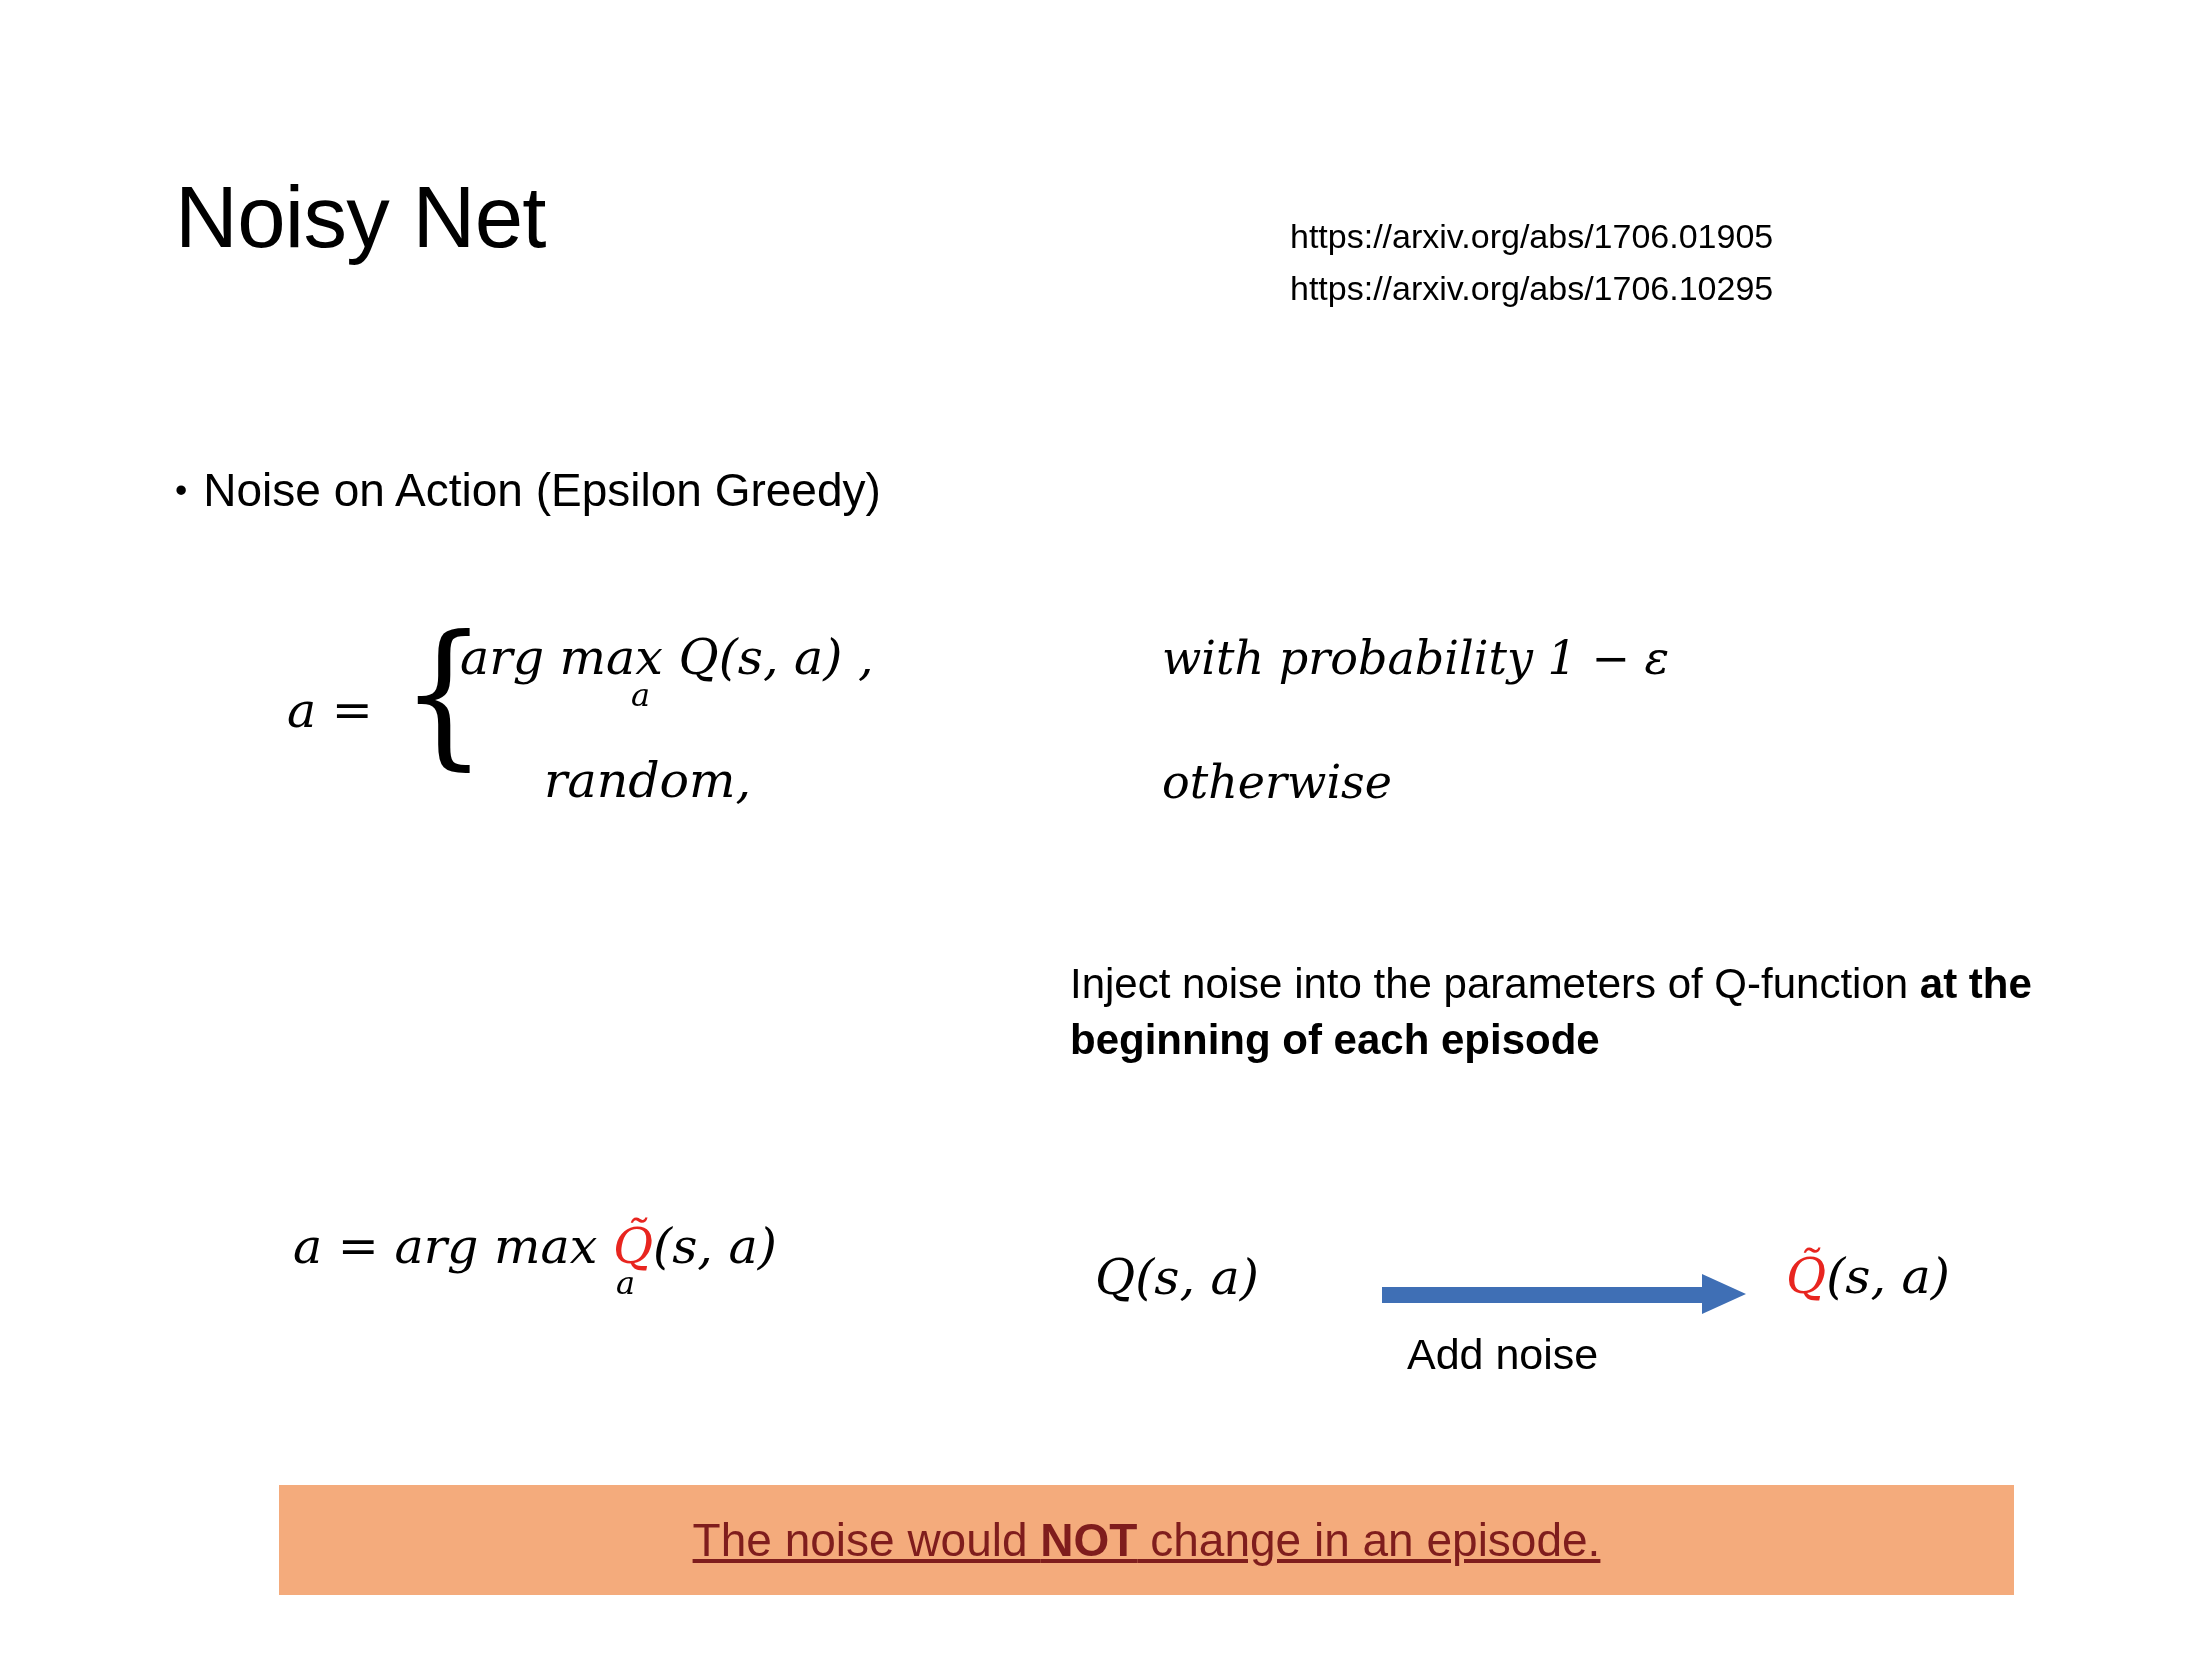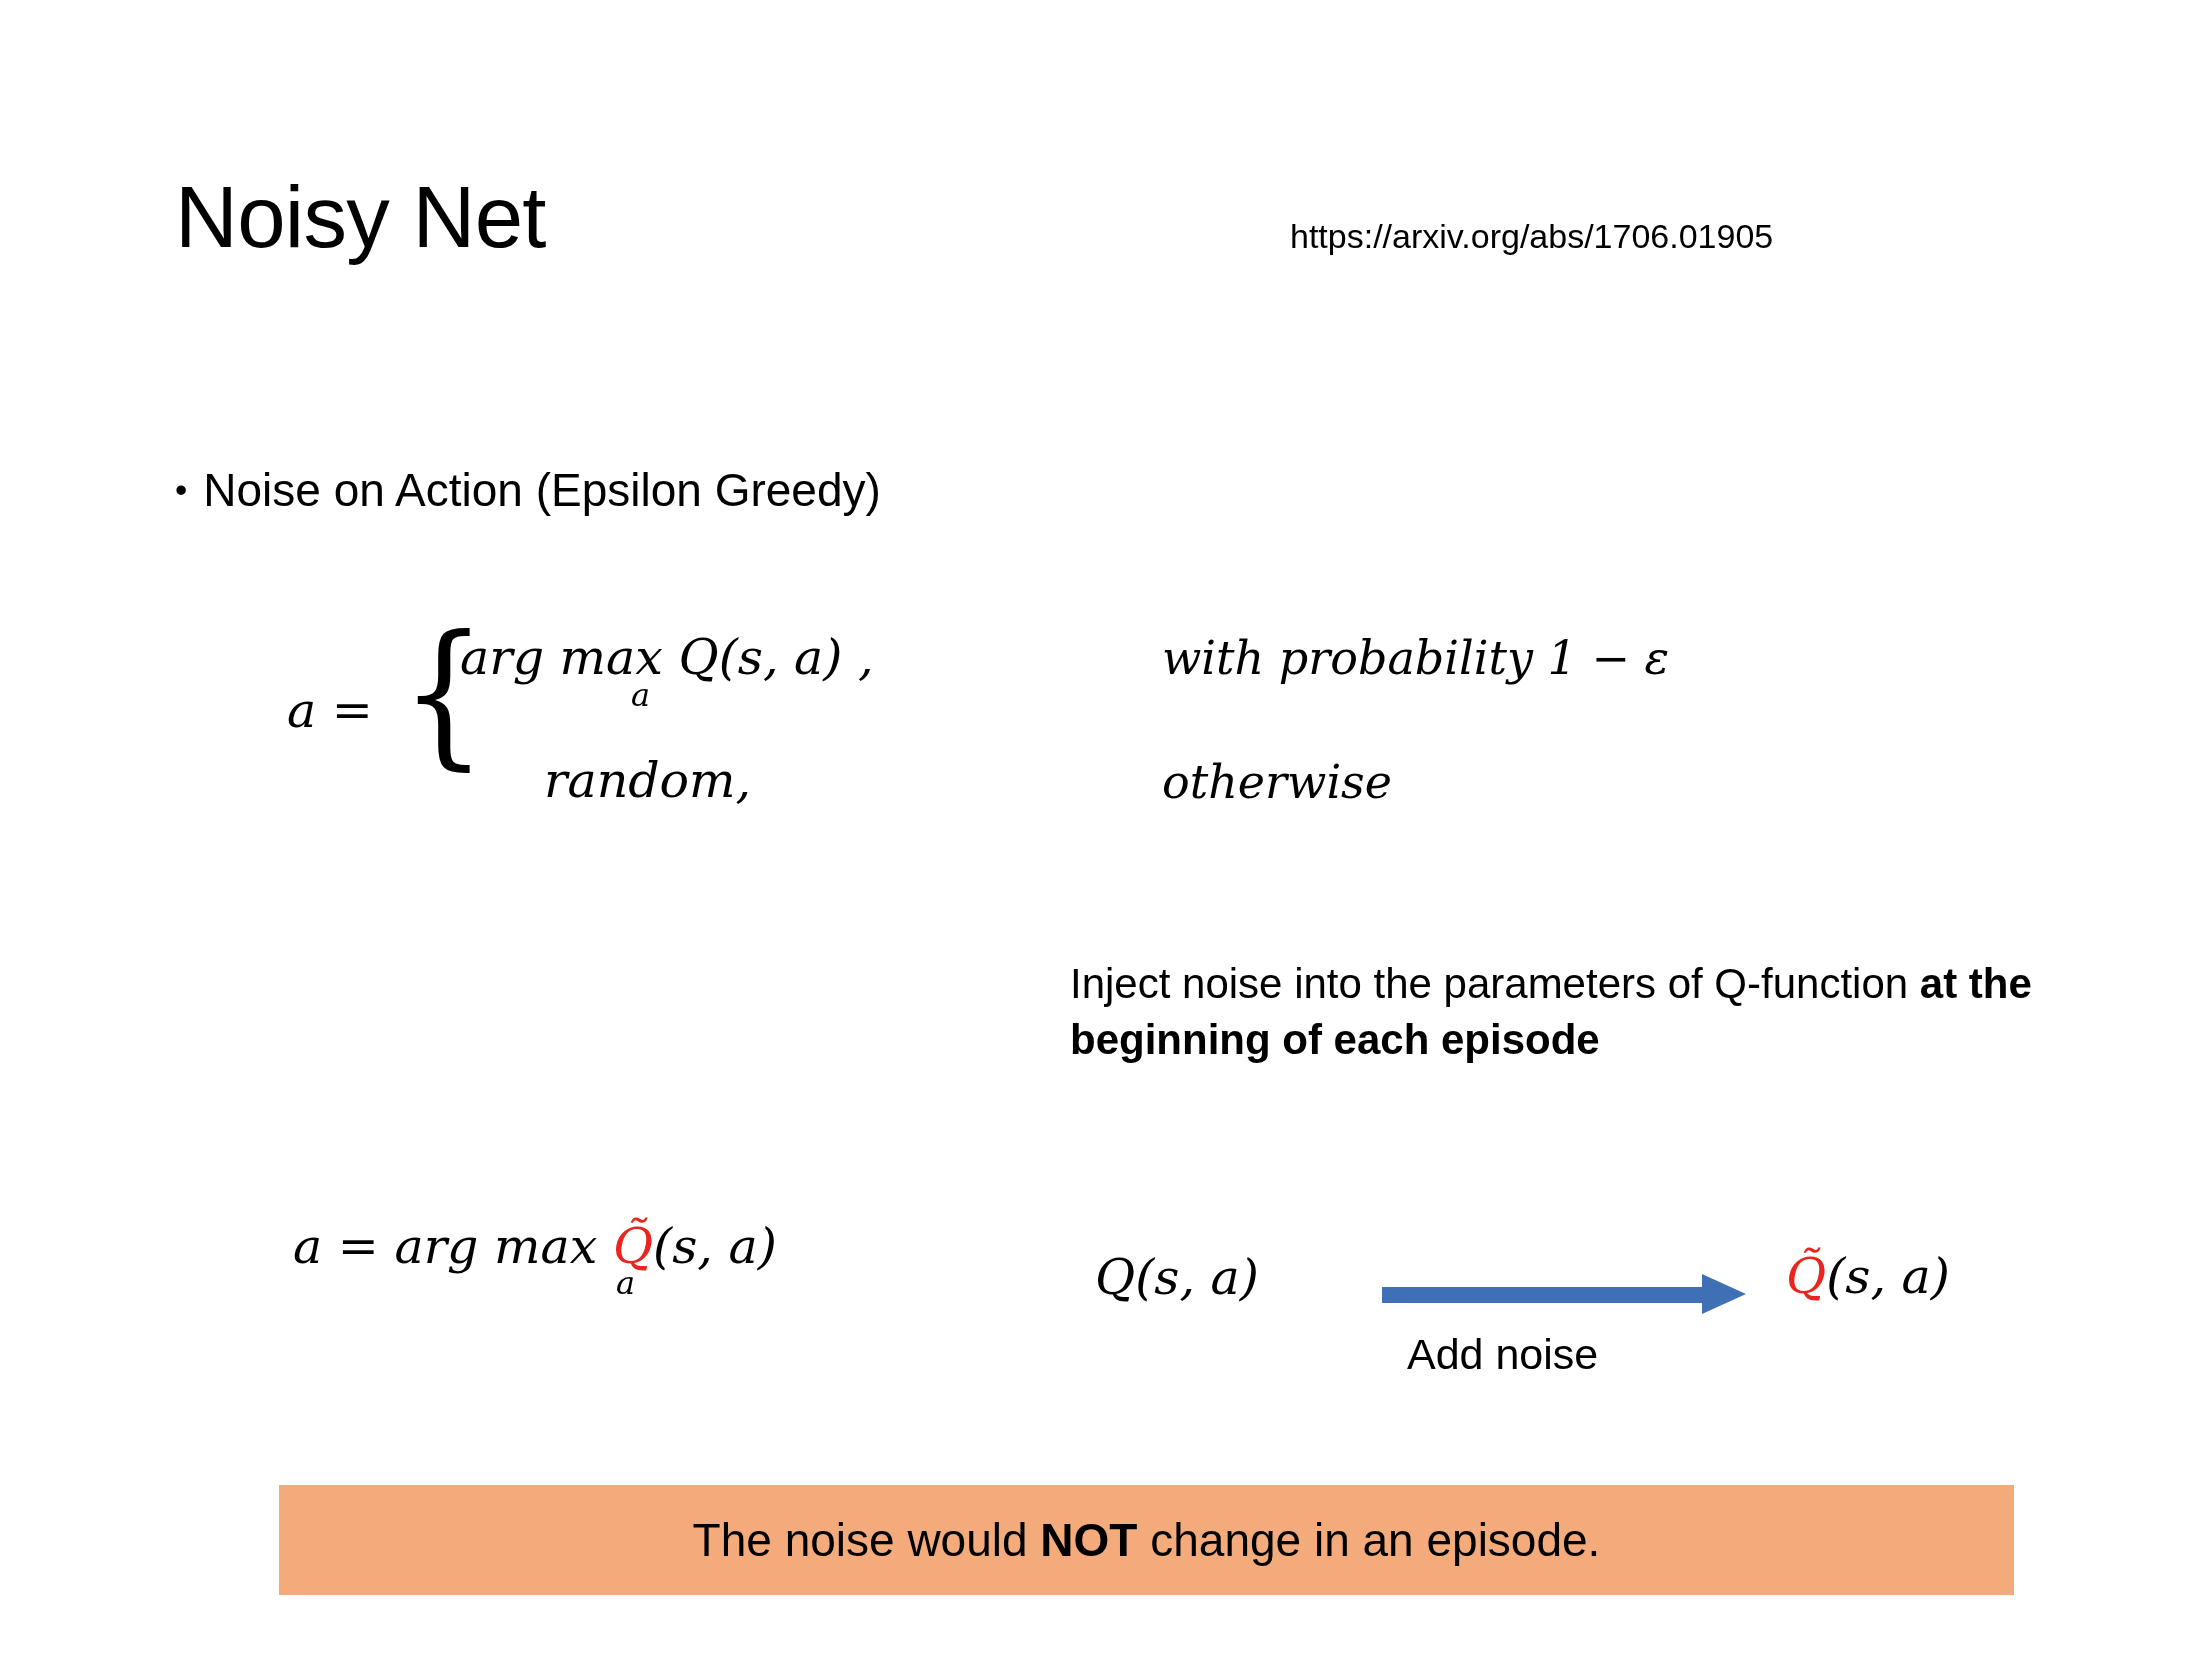--- a/index.html
+++ b/index.html
@@ -227,34 +227,36 @@
     top: 1485px;
     width: 1735px;
     height: 110px;
     background: #f4ab7c;
     display: flex;
     align-items: center;
     justify-content: center;
   }
   #callout-text {
     font-size: 46px;
-    color: #000000;
-    white-space: nowrap;
+    color: #7f1d1d;
+    white-space: nowrap;
+    text-decoration: underline;
   }
   #callout-text b { font-weight: bold; }
 </style>
 </head>
 <body>
 
 <div class="slide">
 
   <div class="title">Noisy Net</div>
 
   <div class="links">
     <div>https://arxiv.org/abs/1706.01905</div>
+    <div>https://arxiv.org/abs/1706.10295</div>
   </div>
 
   <div class="bullet" id="bullet-action">
     <span class="dot">•</span><span>Noise on Action (Epsilon Greedy)</span>
   </div>
 
   <div id="case-block">
     <div class="math" id="case-a">a =</div>
     <div id="brace">{</div>
     <div class="math" id="case-line1">

